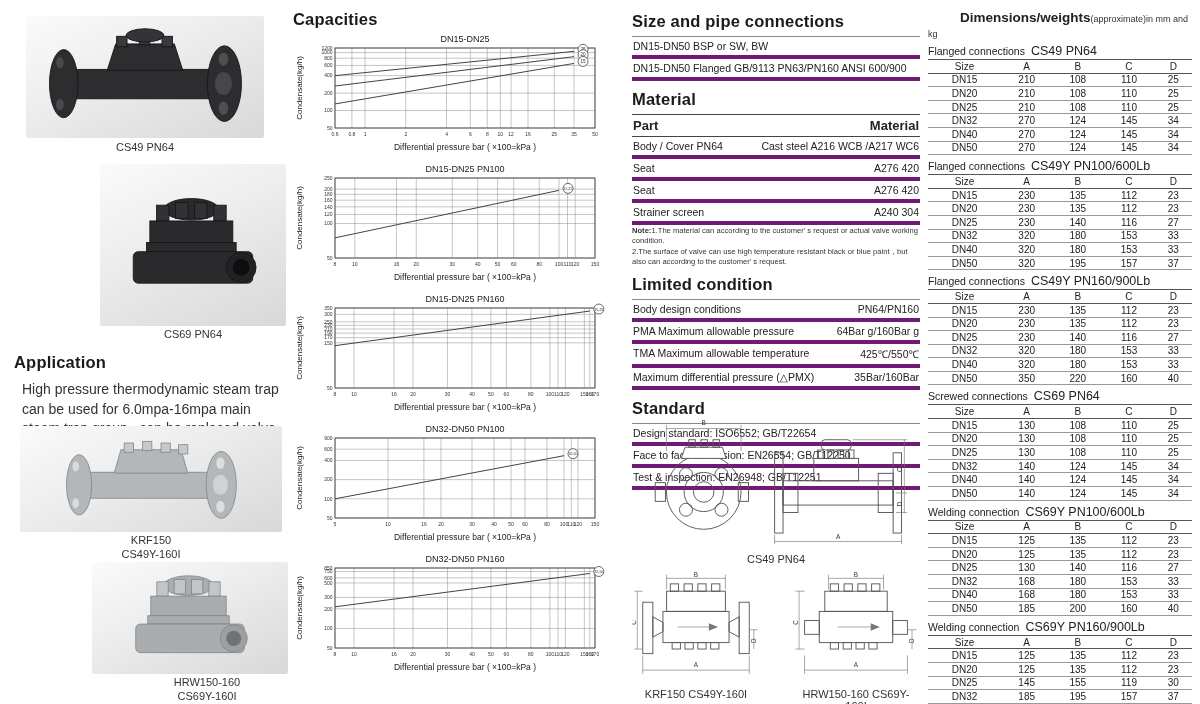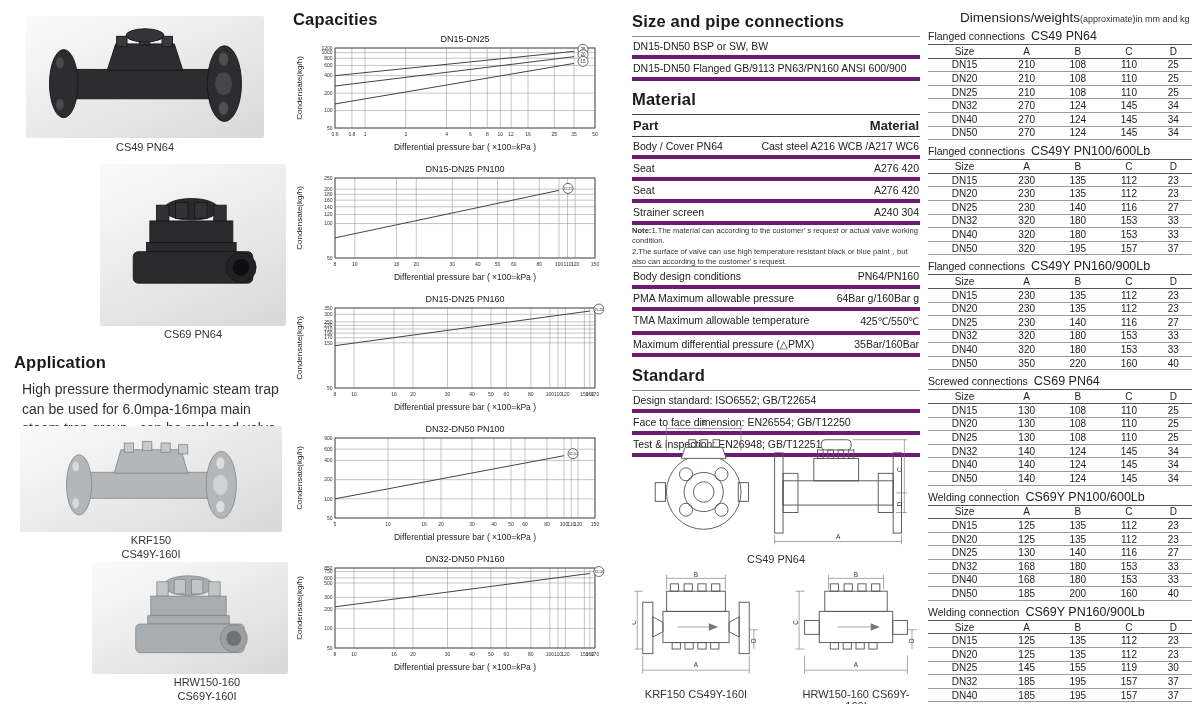--- a/index.html
+++ b/index.html
@@ -36,21 +36,21 @@
   .drawings{position:absolute;top:398px;left:0;width:288px;text-align:center;}
   .dcap{font-size:11px;color:#333;margin-top:1px;}
   .drow{display:flex;justify-content:space-between;margin-top:6px;gap:32px;}
   .tech{stroke:#555;fill:none;stroke-width:1;}
   .techf{stroke:#555;fill:#fff;stroke-width:1;}
   .dim{stroke:#777;stroke-width:.7;}
   .dimtext{font-size:7px;fill:#333;}
 
   
   .dimtitle{font-size:13.5px;margin-bottom:2px;}
-  .dimtitle b{font-weight:normal;padding-left:32px;}
+  .dimtitle b{font-weight:bold;padding-left:32px;}
   .dimtitle span{font-size:9px;font-weight:normal;color:#333;}
   .dimcap{margin:4px 0 1px 0;font-size:10.5px;color:#222;}
   .dimcap .model{font-size:12.5px;margin-left:6px;}
   table.dimtable{width:100%;border-collapse:collapse;}
   table.dimtable th,table.dimtable td{font-size:10px;font-weight:normal;text-align:center;
       padding:0 2px;height:12.6px;border-bottom:1px solid #999;color:#222;}
   table.dimtable th{border-top:1.5px solid #555;border-bottom:1px solid #555;}
 </style>
 </head>
 <body>
@@ -440,20 +440,21 @@
       <span>Seat</span>
       <span class="rt">A276 420</span>
     </div>
   <div class="sprow">
       <span>Strainer screen</span>
       <span class="rt">A240 304</span>
     </div>
   <div class="note"><b>Note:</b><span>1.The material can according to the customer' s request or actual valve working condition.</span></div>
   <div class="note">2.The surface of valve can use high temperature resistant black or blue paint，but also can according to the customer' s request.</div>
 
+  <h2>Limited condition</h2>
   <div class="spec-list">
     <div class="sprow">
         <span>Body design conditions</span>
         <span class="rt">PN64/PN160</span>
       </div>
     <div class="sprow">
         <span>PMA Maximum allowable pressure</span>
         <span class="rt">64Bar g/160Bar g</span>
       </div>
     <div class="sprow">

